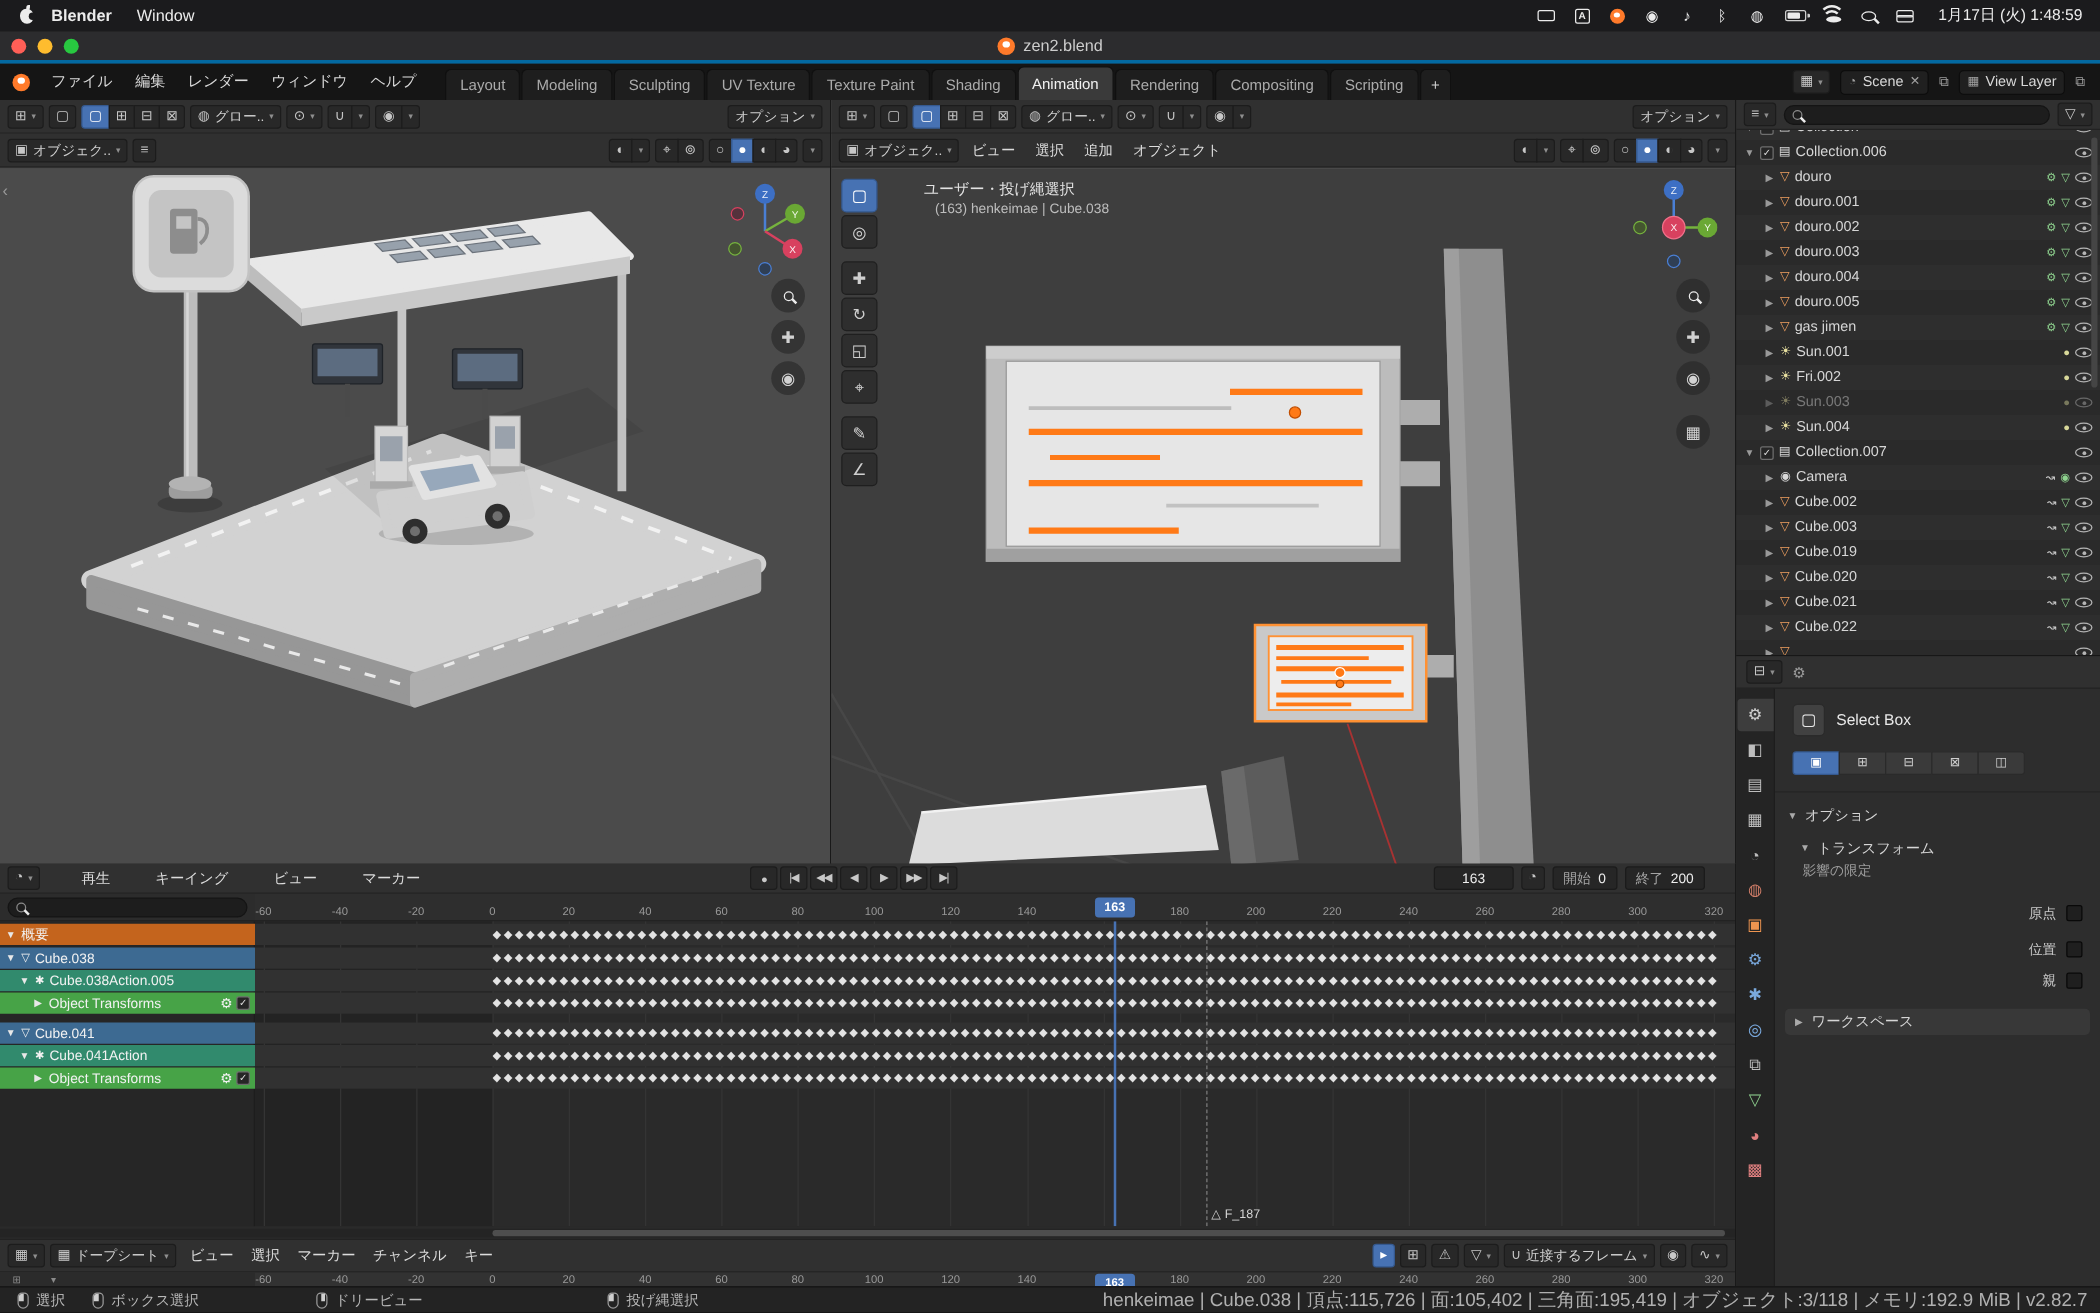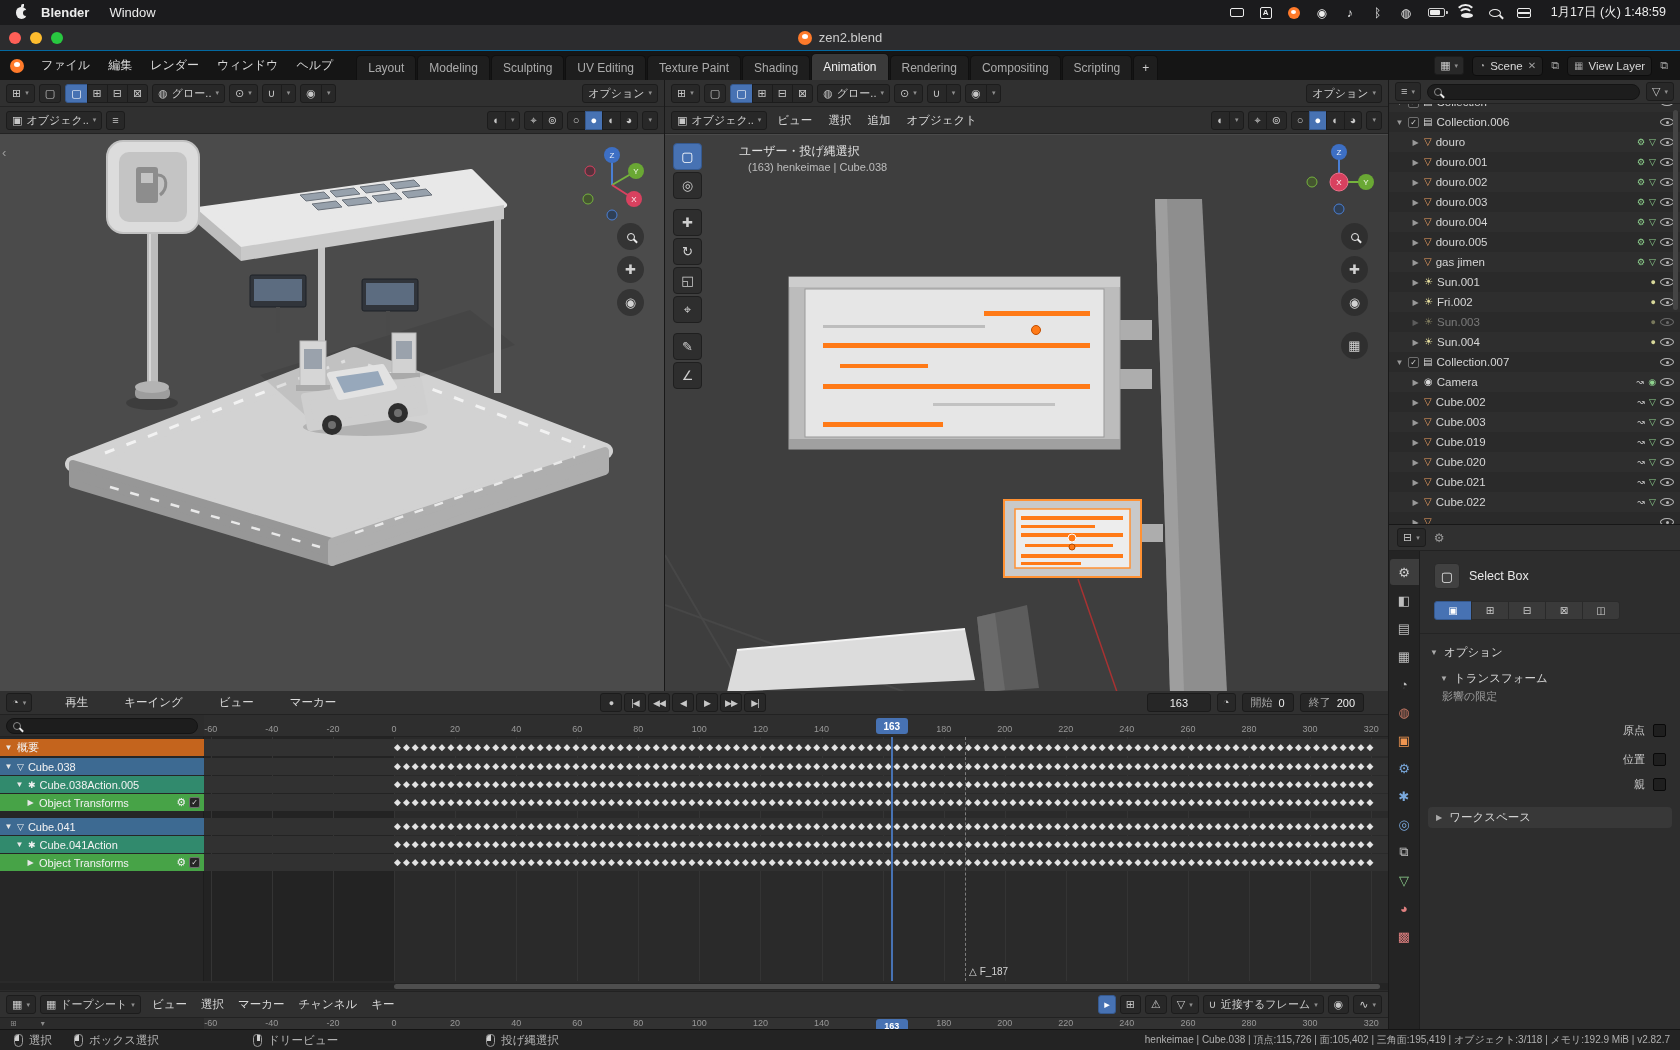--- a/index.html
+++ b/index.html
@@ -27,21 +27,21 @@
   .ic-wifi::before{content:"";position:absolute;left:-3px;top:-5px;width:11px;height:11px;border:2px solid transparent;border-top-color:#ececec;border-radius:50%;}
   .ic-wifi::after{content:"";position:absolute;left:-6px;top:-9px;width:17px;height:17px;border:2px solid transparent;border-top-color:#ececec;border-radius:50%;}
   .ic-mag{width:8px;height:8px;border:1.5px solid #ececec;border-radius:50%;position:relative;}
   .ic-mag::after{content:"";position:absolute;right:-4px;bottom:-2px;width:5px;height:1.5px;background:#ececec;transform:rotate(45deg);}
   .ic-cc{width:14px;height:10px;position:relative;}
   .ic-cc::before{content:"";position:absolute;left:0;top:0;width:12px;height:4px;border:1px solid #ececec;border-radius:2px;}
   .ic-cc::after{content:"";position:absolute;right:0;bottom:0;width:12px;height:4px;border:1px solid #ececec;border-radius:2px;}
   .mb-clock{font-size:12.5px;margin-left:4px;margin-right:4px;white-space:nowrap;}
 
   
-  .titlebar{position:absolute;left:0;top:25px;width:1680px;height:26px;background:#2c2c2e;border-bottom:1px solid #0369a1;display:flex;align-items:center;}
+  .titlebar{position:absolute;left:0;top:25px;width:1680px;height:26px;background:#2c2c2e;border-bottom:3px solid #0369a1;display:flex;align-items:center;}
   .tl-dot{width:12px;height:12px;border-radius:50%;margin-left:9px;}
   .blogo{width:14px;height:14px;border-radius:50%;background:#ff7a2a;position:relative;display:inline-block;}
   .blogo::after{content:"";position:absolute;left:4px;top:3.5px;width:6px;height:5px;background:#fff;border-radius:50%;}
   .win-title{position:absolute;left:0;right:0;text-align:center;color:#cdcdcd;font-size:13px;display:flex;justify-content:center;align-items:center;gap:7px;}
 
   
   .topbar{position:absolute;left:0;top:51px;width:1680px;height:29px;background:#151515;display:flex;align-items:center;color:#d5d5d5;font-size:12px;}
   .topbar .menu{padding:0 9px;color:#d9d9d9;}
   .tabs{display:flex;align-items:flex-end;height:29px;margin-left:14px;}
   .tab{height:25px;display:flex;align-items:center;padding:0 11px;background:#1e1e1e;color:#ababab;font-size:12px;border-radius:5px 5px 0 0;margin-right:1px;border:1px solid #101010;border-bottom:none;}
@@ -151,21 +151,21 @@
   .affrow{position:absolute;right:14px;display:flex;align-items:center;gap:8px;color:#cccccc;font-size:11px;}
   .pcb{width:13px;height:13px;background:#1f1f1f;border:1px solid #090909;border-radius:2px;}
   .pphead{position:absolute;left:8px;right:8px;height:21px;background:#383838;border-radius:4px;display:flex;align-items:center;gap:7px;padding:0 8px;color:#d6d6d6;font-size:11.5px;}
 
   
   .statusbar{position:absolute;left:0;top:1029px;width:1680px;height:21px;background:#232323;border-top:1px solid #141414;display:flex;align-items:center;color:#b8b8b8;font-size:11.5px;}
   .stitem{display:flex;align-items:center;gap:6px;}
   .ms{width:9px;height:13px;border:1px solid #9a9a9a;border-radius:4px 4px 5px 5px;position:relative;flex:none;}
   .ms.l::before{content:"";position:absolute;left:0;top:0;width:4px;height:6px;background:#cfcfcf;border-radius:3px 0 0 0;}
   .ms.m::before{content:"";position:absolute;left:3px;top:0;width:2.5px;height:6px;background:#cfcfcf;}
-  .st-info{position:absolute;right:10px;color:#b0b0b0;font-size:10px;white-space:nowrap;text-align:center;}
+  .st-info{position:absolute;right:10px;color:#b0b0b0;font-size:15px;white-space:nowrap;text-align:center;}
 </style>
 </head>
 <body>
 
 <div class="screen">
 
   <div class="macbar">
     <span class="apple-ic"></span>
     <span class="mb-app">Blender</span>
     <span class="mb-menu">Window</span>
@@ -203,21 +203,21 @@
         <span class="menu">ファイル</span>
         <span class="menu">編集</span>
         <span class="menu">レンダー</span>
         <span class="menu">ウィンドウ</span>
         <span class="menu">ヘルプ</span>
       </div>
     <div class="tabs">
         <div class="tab">Layout</div>
         <div class="tab">Modeling</div>
         <div class="tab">Sculpting</div>
-        <div class="tab">UV Editing</div>
+        <div class="tab">UV Texture</div>
         <div class="tab">Texture Paint</div>
         <div class="tab">Shading</div>
         <div class="tab active">Animation</div>
         <div class="tab">Rendering</div>
         <div class="tab">Compositing</div>
         <div class="tab">Scripting</div>
         <div class="tab addtab">+</div>
       </div>
     <div class="tb-right">
       <div class="hbtn">

